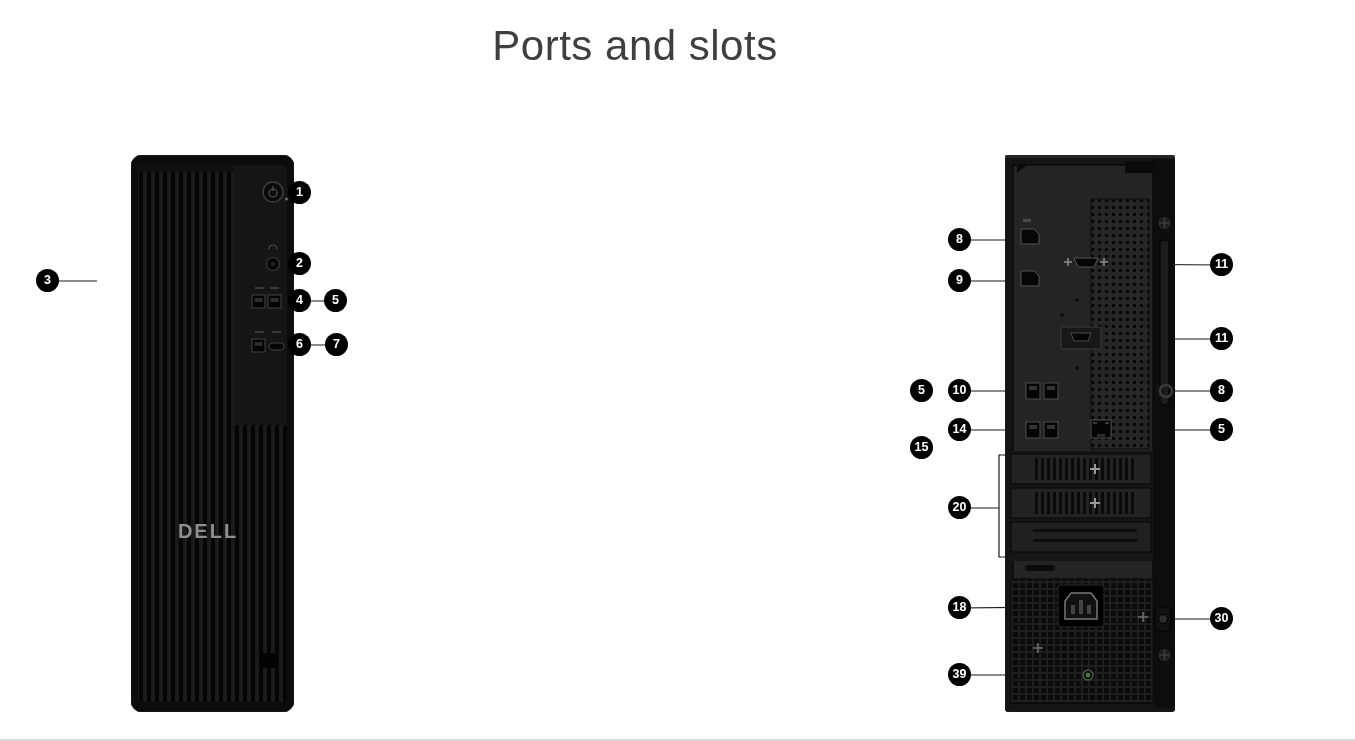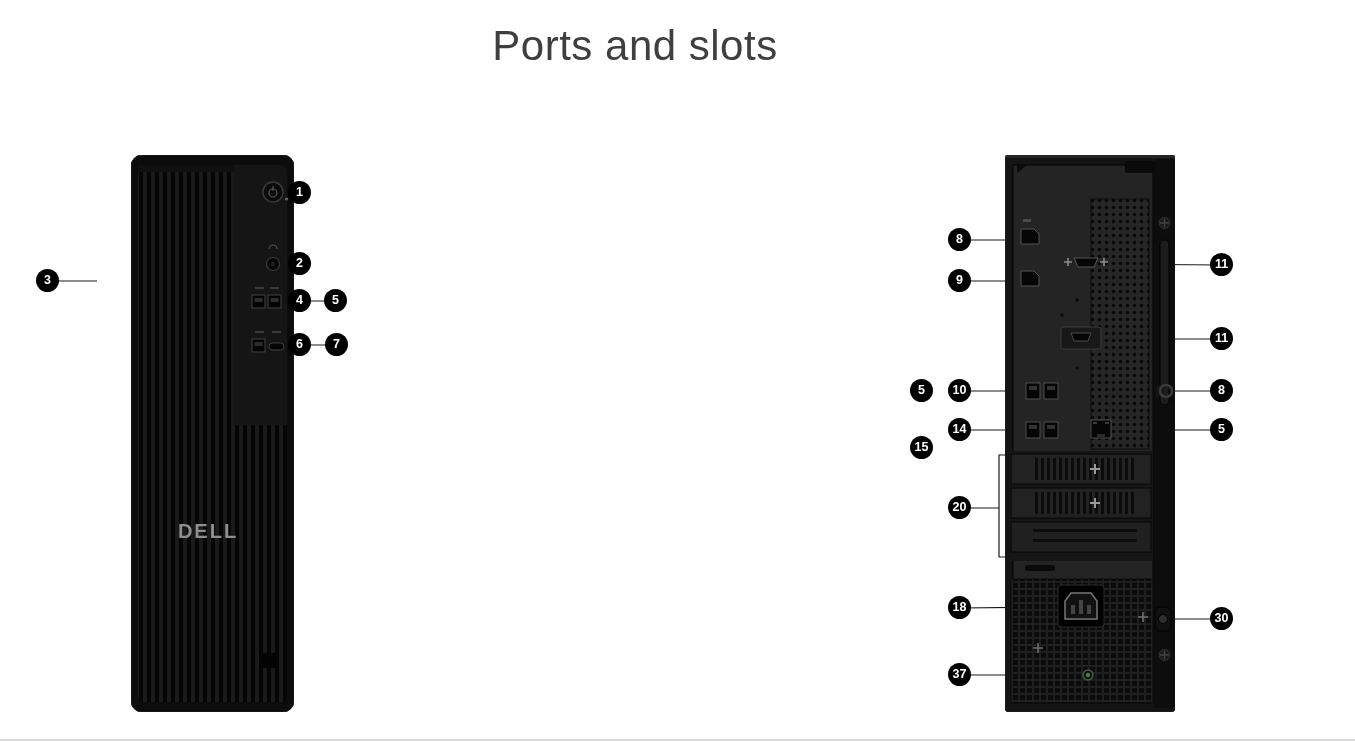--- a/index.html
+++ b/index.html
@@ -226,16 +226,16 @@
   <div class="callout" style="left:1210px;top:327px">11</div>
   <div class="callout" style="left:910px;top:379px">5</div>
   <div class="callout" style="left:948px;top:379px">10</div>
   <div class="callout" style="left:1210px;top:379px">8</div>
   <div class="callout" style="left:910px;top:436px">15</div>
   <div class="callout" style="left:948px;top:418px">14</div>
   <div class="callout" style="left:1210px;top:418px">5</div>
   <div class="callout" style="left:948px;top:496px">20</div>
   <div class="callout" style="left:948px;top:596px">18</div>
   <div class="callout" style="left:1210px;top:607px">30</div>
-  <div class="callout" style="left:948px;top:663px">37</div>
+  <div class="callout" style="left:948px;top:663px">39</div>
 
   <div class="bottom-divider"></div>
 </div>
 
 </body></html>

